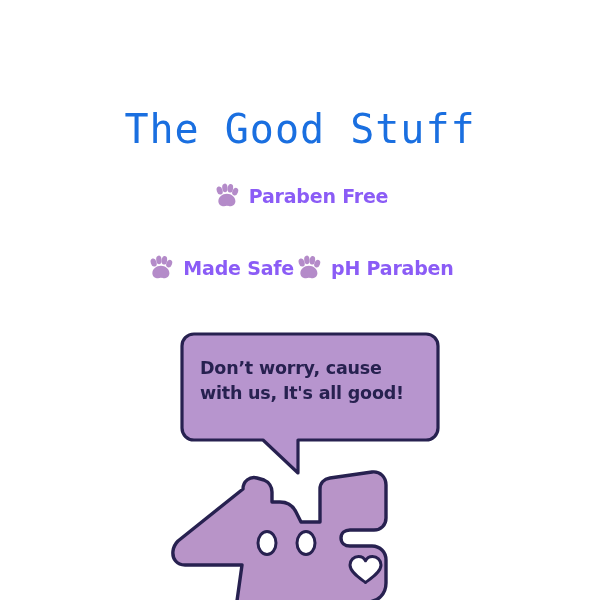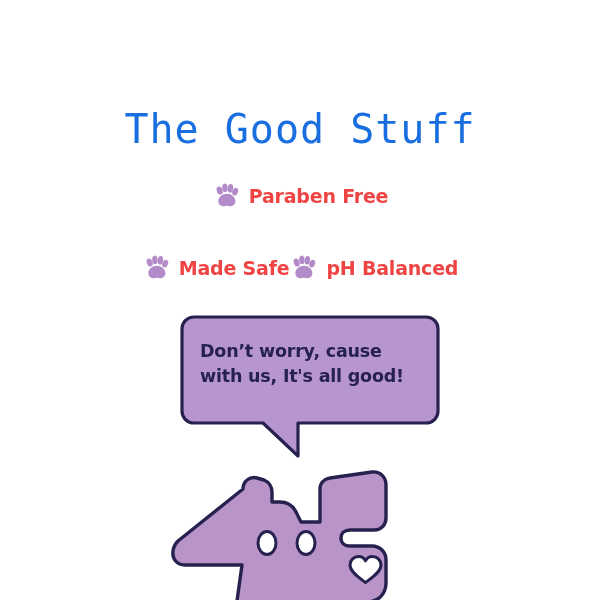--- a/index.html
+++ b/index.html
@@ -51,30 +51,30 @@
   .badge {
     display: flex;
     align-items: center;
     gap: 9px;
     white-space: nowrap;
   }
   .badge-label {
     font-family: "DejaVu Sans", "Liberation Sans", sans-serif;
     font-size: 19px;
     font-weight: bold;
-    color: #ef4444;
+    color: #8b5cf6;
     letter-spacing: -0.2px;
   }
   .paw-icon { display: block; flex: 0 0 auto; }
 
   
   .bubble-wrap {
     position: absolute;
     left: 170px;
-    top: 264px;
+    top: 281px;
     width: 280px;
     height: 155px;
   }
   .bubble-svg { display: block; }
   .bubble-text {
     position: absolute;
     left: 30px;
     top: 29px;
     width: 228px;
     font-family: "DejaVu Sans", "Liberation Sans", sans-serif;
@@ -146,21 +146,21 @@
         <svg class="paw-icon" width="28" height="28" viewBox="0 0 64 64" aria-hidden="true">
           <g fill="#b48bc9">
             <ellipse cx="17.5" cy="19.5" rx="6.6" ry="9.4" transform="rotate(-18 17.5 19.5)"></ellipse>
             <ellipse cx="29.5" cy="13.5" rx="6.2" ry="9.8" transform="rotate(-6 29.5 13.5)"></ellipse>
             <ellipse cx="42" cy="14.5" rx="6.2" ry="9.8" transform="rotate(8 42 14.5)"></ellipse>
             <ellipse cx="53" cy="22" rx="6.4" ry="9.2" transform="rotate(22 53 22)"></ellipse>
             <path d="M34 27c10.5 0 19.5 7.6 19.5 16.8 0 7.1-5.6 11.6-13.4 11.6-3.1 0-4.7-.9-6.1-.9s-3 .9-6.1.9c-7.8 0-13.4-4.5-13.4-11.6C14.5 34.6 23.5 27 34 27z"></path>
           </g>
         </svg>
       </span>
-      <span class="badge-label">pH Balanced</span>
+      <span class="badge-label">pH Paraben</span>
     </div>
 
   </div>
 
   <div class="bubble-wrap">
     <svg class="bubble-svg" width="280" height="155" viewBox="0 0 280 155" aria-hidden="true">
       <path d="M12 19 C12 12.3 17.3 7 24 7 L256 7 C262.7 7 268 12.3 268 19 L268 101 C268 107.7 262.7 113 256 113 L128 113 L128 146 L93 113 L24 113 C17.3 113 12 107.7 12 101 Z" fill="#b795ce" stroke="#272150" stroke-width="3.2" stroke-linejoin="round" stroke-linecap="round"></path>
     </svg>
     <div class="bubble-text">
       <span>Don’t worry, cause</span>

